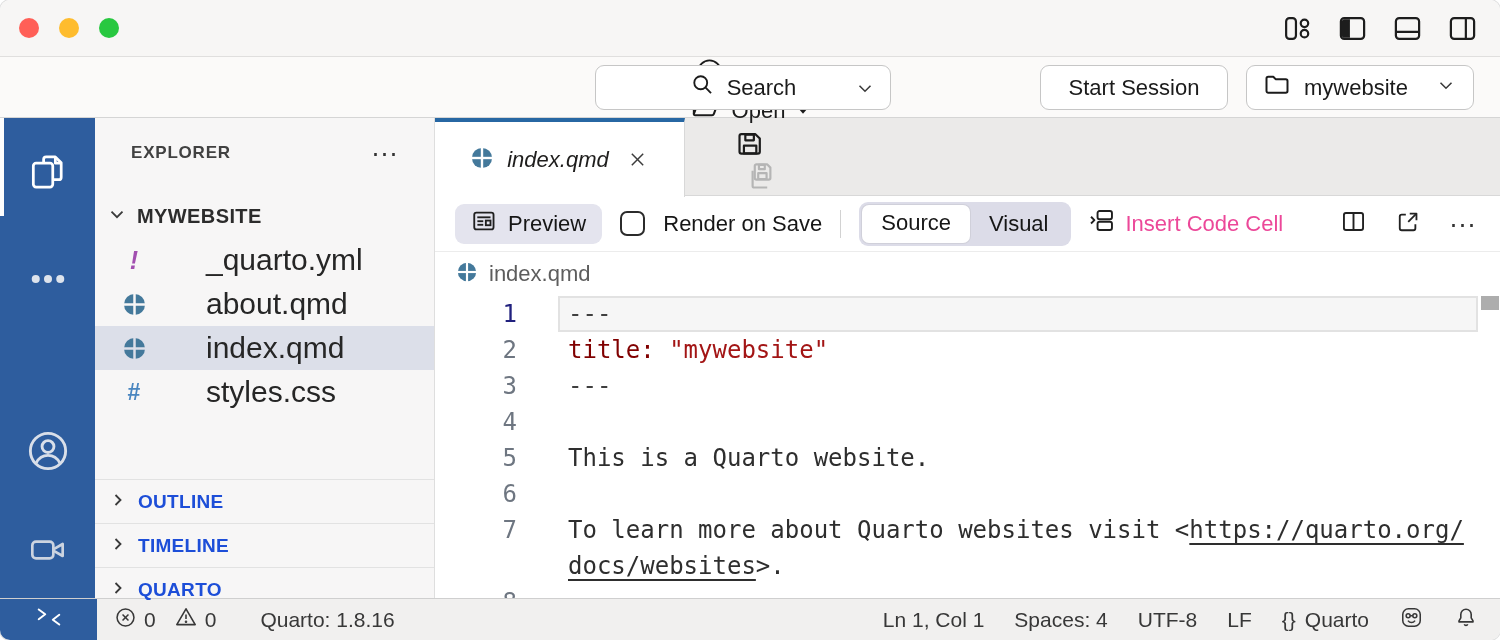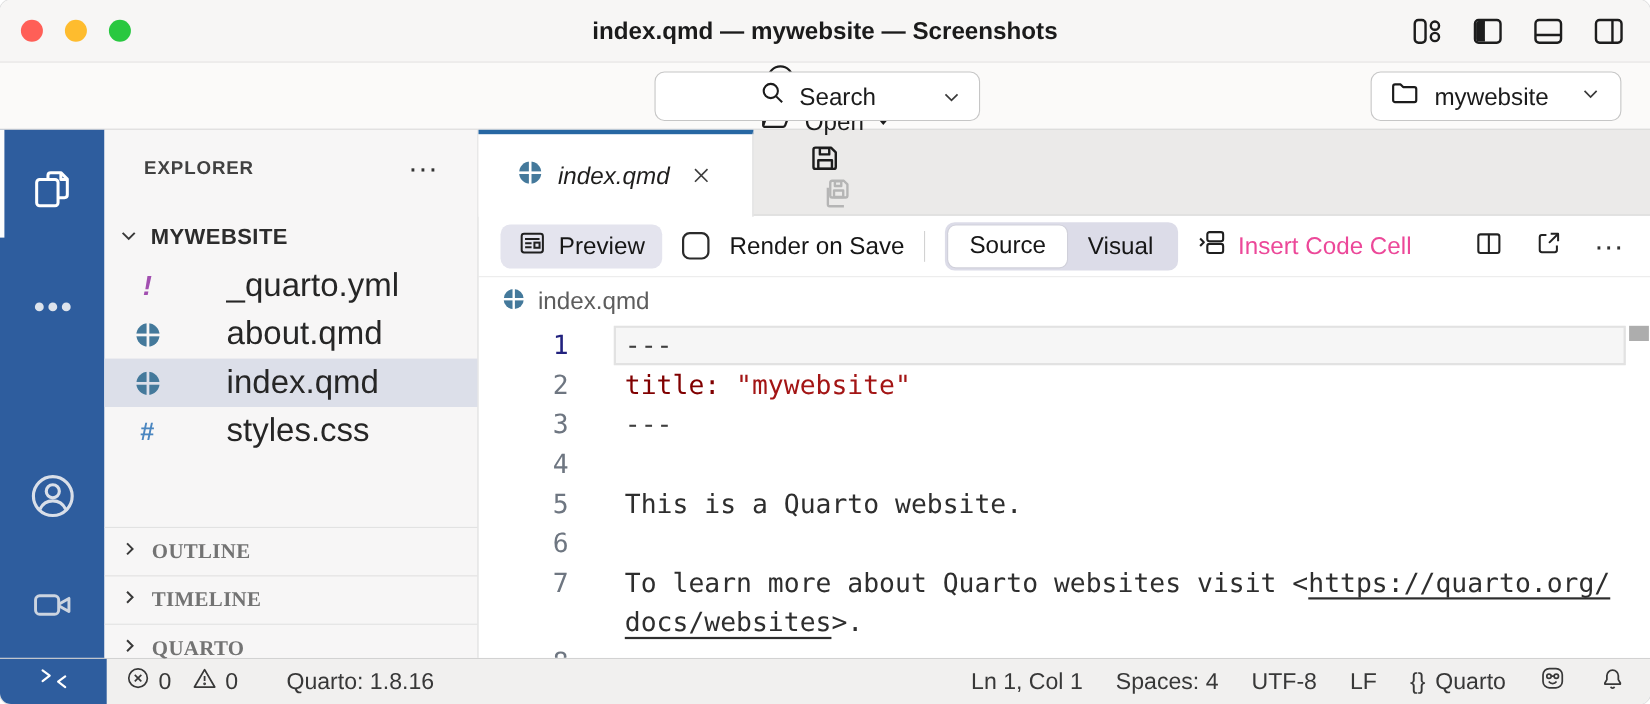--- a/index.html
+++ b/index.html
@@ -52,21 +52,21 @@
   .sb-root { height:44px; margin-top:16px; display:flex; align-items:center; gap:9px; padding-left:11px; }
   .sb-root-label { font-size:20px; font-weight:bold; letter-spacing:.4px; color:#2c2c2c; }
   .file-row { height:44px; display:flex; align-items:center; padding-left:26px; gap:12px; }
   .file-row.selected { background:#dcdfe9; }
   .file-icon { width:26px; display:flex; justify-content:center; align-items:center; flex:none; }
   .file-name { font-size:30px; color:#262626;margin-left:47px; }
   .glyph-yaml { font-size:25px; font-weight:bold; font-style:italic; color:#a24fb0; }
   .glyph-css { font-size:23px; font-weight:bold; color:#4a86c0; }
   .sb-sections { position:absolute; left:0; right:0; top:361px; }
   .sb-section { height:44px; border-top:1px solid #e2e2e2; display:flex; align-items:center; gap:10px; padding-left:13px; }
-  .sb-section-label { font-size:19px; font-weight:bold; letter-spacing:.3px; color:#737373;font-family:Liberation Serif, serif; }
+  .sb-section-label { font-size:19px; font-weight:bold; letter-spacing:.3px; color:#1d4ed8; }
 
   
   .editorcol { flex:1; min-width:0; display:flex; flex-direction:column; background:#fff; }
   .tabstrip { height:78px; background:#ebeae9; border-bottom:1px solid #d8d8d8; display:flex; flex:none; }
   .tab { width:250px; height:79px; margin-bottom:-1px; position:relative; z-index:2; background:#fff;
          border-top:4px solid #2767a3; border-right:1px solid #d8d8d8;
          display:flex; align-items:center; justify-content:center; gap:14px; }
   .tab-label { font-size:22px; font-style:italic; color:#1f1e1d; }
   .tab-close { display:flex; align-items:center; margin-left:4px; }
 
@@ -117,21 +117,20 @@
 <body>
 
 <div class="window">
 
   <div class="titlebar">
     <div class="traffic">
       <div class="tl red"></div>
       <div class="tl yellow"></div>
       <div class="tl green"></div>
     </div>
-    <div class="win-title">index.qmd — mywebsite — Screenshots</div>
     <div class="tb-icons">
       <span>
         <svg width="31" height="31" viewBox="0 0 24 24" fill="none" stroke="#1d1d1d" stroke-width="1.7">
           <rect x="3.2" y="4" width="7.6" height="16" rx="2.6"></rect>
           <circle cx="17.4" cy="8" r="2.9"></circle>
             <circle cx="17.4" cy="16" r="2.9"></circle>
         </svg>
       </span>
       <span>
         <svg width="31" height="31" viewBox="0 0 24 24" fill="none" stroke="#1d1d1d" stroke-width="1.7">
@@ -209,20 +208,23 @@
         </svg>
       </span>
       <span>Search</span>
       <span class="chev">
         <svg width="22" height="22" viewBox="0 0 24 24" fill="none" stroke="#3a3a3a" stroke-width="1.7">
           <polyline points="6,9.5 12,15.5 18,9.5"></polyline>
         </svg>
       </span>
     </div>
 
+    <div class="start-btn">
+      <span>Start Session</span>
+    </div>
 
     <div class="ws-btn">
       <span>
         <svg width="28" height="28" viewBox="0 0 24 24" fill="none" stroke="#1b1b1b" stroke-width="1.7" stroke-linejoin="round">
           <path d="M3 6.4c0-.8.7-1.5 1.5-1.5h4.3l2 2.1h8.7c.8 0 1.5.7 1.5 1.5v8.7c0 .8-.7 1.5-1.5 1.5h-15c-.8 0-1.5-.7-1.5-1.5V6.4z"></path>
         </svg>
       </span>
       <span>mywebsite</span>
       <span class="chev">
         <svg width="22" height="22" viewBox="0 0 24 24" fill="none" stroke="#3a3a3a" stroke-width="1.7">

